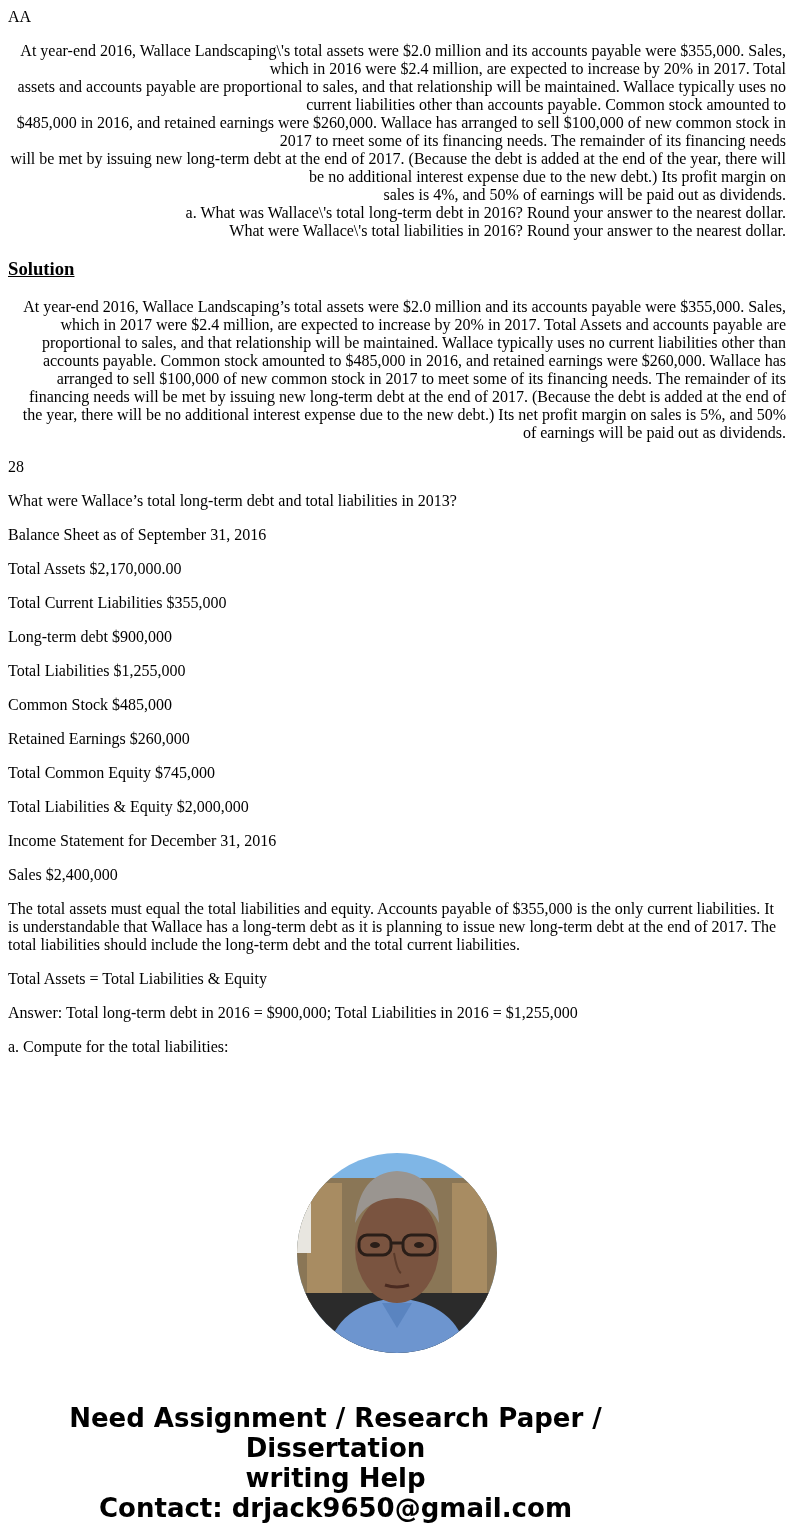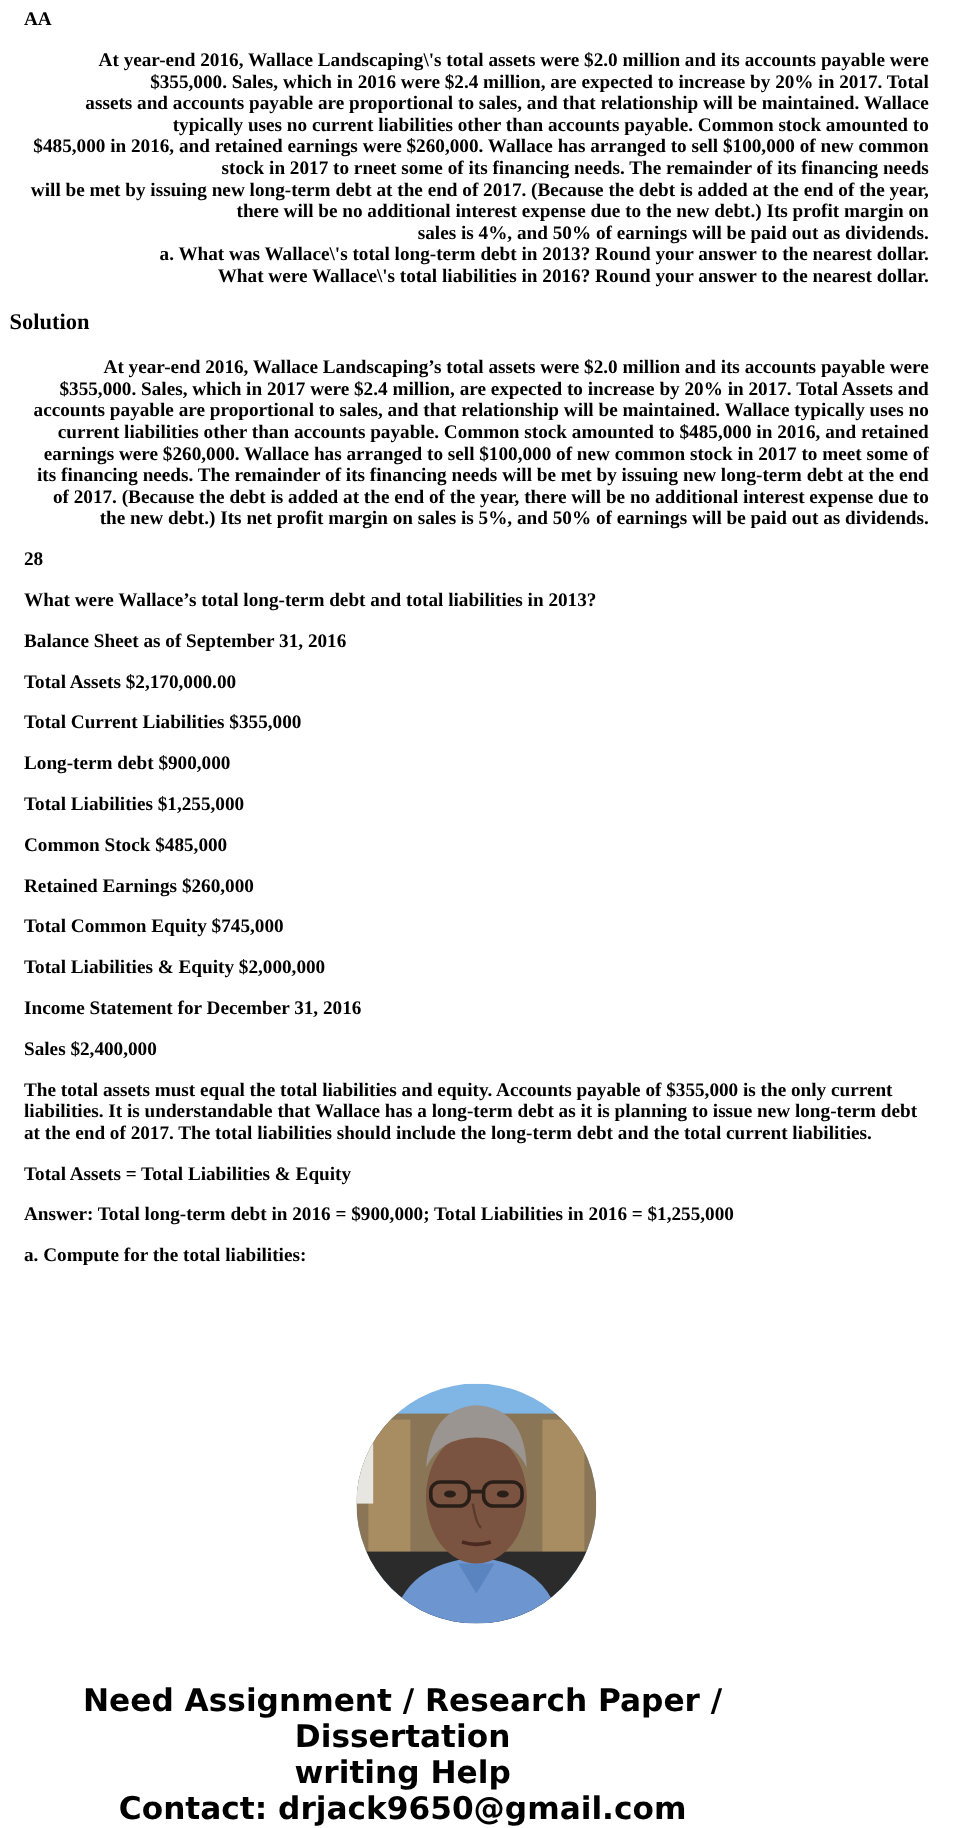--- a/index.html
+++ b/index.html
@@ -14,30 +14,31 @@
     color: #000000;
   }
   .content {
     position: absolute;
     left: 8px;
     top: 0;
     width: 778px;
     height: 1124px;
     overflow: hidden;
   }
-  .p { margin: 12px; font-weight: bold; }
+  .p { margin: 0; }
   .top-label { margin-top: 8px; }
   .question { margin-top: 16px; }
   .question .line { display: block; text-align: right; }
   h3.solution-heading {
     font-family: "Liberation Serif", "DejaVu Serif", serif;
     font-size: 18.7px;
     line-height: 22px;
     font-weight: bold;
     margin: 18px 0 0 0;
+    text-decoration: underline;
   }
   .sol-para { margin-top: 18px; text-align: right; }
   .sol-line { margin-top: 16px; }
   .avatar {
     position: absolute;
     left: 297px;
     top: 1153px;
     width: 200px;
     height: 200px;
     border-radius: 50%;
@@ -62,21 +63,21 @@
 
 <div class="content">
   <div class="p top-label">AA</div>
 
   <div class="p question">
     <span class="line">At year-end 2016, Wallace Landscaping\'s total assets were $2.0 million and its accounts payable were $355,000. Sales, which in 2016 were $2.4 million, are expected to increase by 20% in 2017. Total</span>
     <span class="line">assets and accounts payable are proportional to sales, and that relationship will be maintained. Wallace typically uses no current liabilities other than accounts payable. Common stock amounted to</span>
     <span class="line">$485,000 in 2016, and retained earnings were $260,000. Wallace has arranged to sell $100,000 of new common stock in 2017 to rneet some of its financing needs. The remainder of its financing needs</span>
     <span class="line">will be met by issuing new long-term debt at the end of 2017. (Because the debt is added at the end of the year, there will be no additional interest expense due to the new debt.) Its profit margin on</span>
     <span class="line">sales is 4%, and 50% of earnings will be paid out as dividends.</span>
-    <span class="line">a. What was Wallace\'s total long-term debt in 2013? Round your answer to the nearest dollar.</span>
+    <span class="line">a. What was Wallace\'s total long-term debt in 2016? Round your answer to the nearest dollar.</span>
     <span class="line">What were Wallace\'s total liabilities in 2016? Round your answer to the nearest dollar.</span>
   </div>
 
   <h3 class="solution-heading">Solution</h3>
 
   <div class="p sol-para">At year-end 2016, Wallace Landscaping’s total assets were $2.0 million and its accounts payable were $355,000. Sales, which in 2017 were $2.4 million, are expected to increase by 20% in 2017. Total Assets and accounts payable are proportional to sales, and that relationship will be maintained. Wallace typically uses no current liabilities other than accounts payable. Common stock amounted to $485,000 in 2016, and retained earnings were $260,000. Wallace has arranged to sell $100,000 of new common stock in 2017 to meet some of its financing needs. The remainder of its financing needs will be met by issuing new long-term debt at the end of 2017. (Because the debt is added at the end of the year, there will be no additional interest expense due to the new debt.) Its net profit margin on sales is 5%, and 50% of earnings will be paid out as dividends.</div>
   <div class="p sol-line">28</div>
   <div class="p sol-line">What were Wallace’s total long-term debt and total liabilities in 2013?</div>
   <div class="p sol-line">Balance Sheet as of September 31, 2016</div>
 

